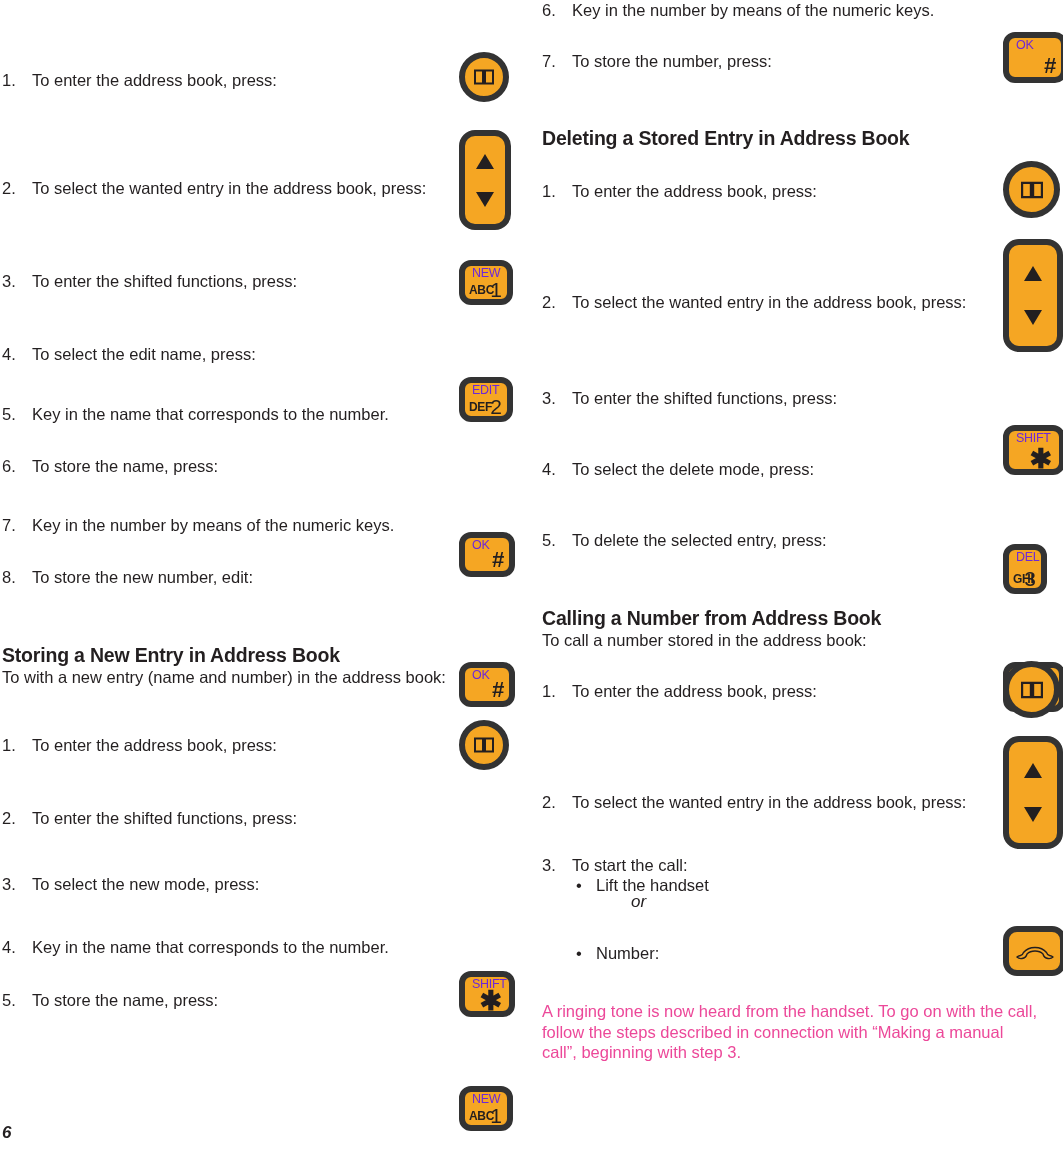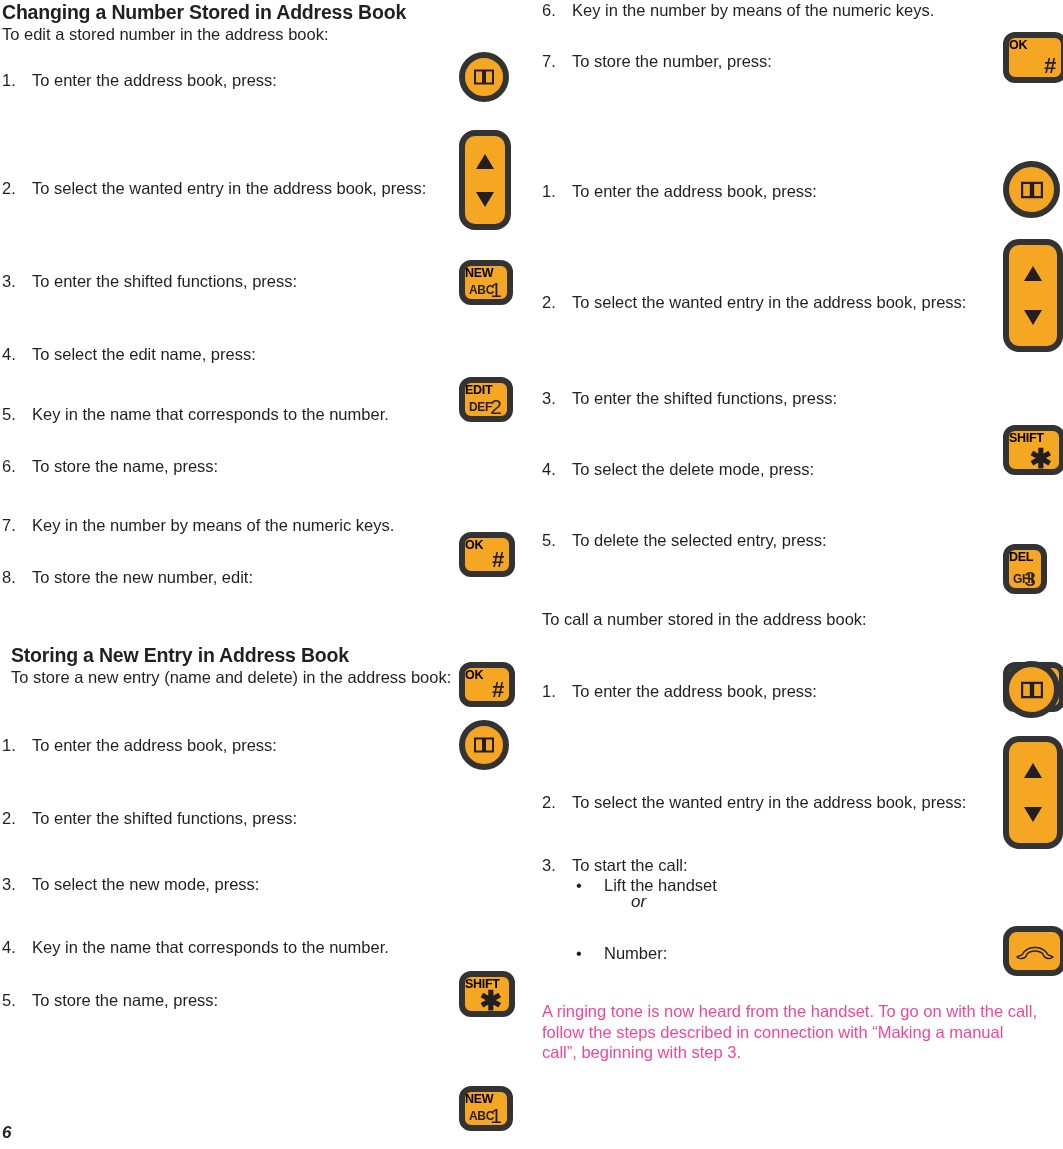--- a/index.html
+++ b/index.html
@@ -51,21 +51,21 @@
   .step .txt {
     display: block;
     margin-left: 30px;
   }
   .bullet {
     position: absolute;
     font-size: 16.5px;
     line-height: 20px;
   }
   .bullet .dot { position: absolute; left: 0; }
-  .bullet .btxt { display: block; margin-left: 28px; }
+  .bullet .btxt { display: block; margin-left: 20px; }
   .or-line {
     position: absolute;
     font-size: 17px;
     font-style: italic;
     line-height: 20px;
   }
   .para {
     position: absolute;
     font-size: 16.5px;
     line-height: 20.5px;
@@ -116,24 +116,24 @@
 
   
   .k-pad {
     background: #F5A623;
     border: 6px solid #333333;
     border-radius: 12px;
     position: relative;
   }
   .k-pad .lbl-top {
     position: absolute;
-    left: 0; top: 0px;
+    left: 7px; top: 0px;
     font-size: 12.5px;
-    font-weight: bold;
-    color: #000000;
+    font-weight: normal;
+    color: #6d28d9;
     letter-spacing: -0.3px;
     line-height: 14px;
   }
   .k-pad .lbl-abc {
     position: absolute;
     left: 4px; bottom: 2px;
     font-size: 12px;
     font-weight: bold;
     color: #231f20;
     letter-spacing: -0.3px;
@@ -174,24 +174,20 @@
   }
   .k-handset svg { display: block; }
 </style>
 </head>
 <body>
 
 <div class="page">
 
   <div class="col col-left">
 
-    <div class="block" style="left:2px; top:2px; width:470px;">
-      <h2 class="sec-title">Changing a Number Stored in Address Book</h2>
-      <p class="sec-intro">To edit a stored number in the address book:</p>
-    </div>
 
     <div class="step" style="left:2px; top:70px; width:440px;">
       <span class="num">1.</span>
       <span class="txt">To enter the address book, press:</span>
     </div>
     <div class="step" style="left:2px; top:178px; width:440px;">
       <span class="num">2.</span>
       <span class="txt">To select the wanted entry in the address book, press:</span>
     </div>
     <div class="step" style="left:2px; top:271px; width:440px;">
@@ -212,23 +208,23 @@
     </div>
     <div class="step" style="left:2px; top:515px; width:440px;">
       <span class="num">7.</span>
       <span class="txt">Key in the number by means of the numeric keys.</span>
     </div>
     <div class="step" style="left:2px; top:567px; width:440px;">
       <span class="num">8.</span>
       <span class="txt">To store the new number, edit:</span>
     </div>
 
-    <div class="block" style="left:11px; top:645px; width:500px;">
+    <div class="block" style="left:2px; top:645px; width:500px;">
       <h2 class="sec-title">Storing a New Entry in Address Book</h2>
-      <p class="sec-intro">To store a new entry (name and delete) in the address book:</p>
+      <p class="sec-intro">To with a new entry (name and number) in the address book:</p>
     </div>
 
     <div class="step" style="left:2px; top:735px; width:440px;">
       <span class="num">1.</span>
       <span class="txt">To enter the address book, press:</span>
     </div>
     <div class="step" style="left:2px; top:808px; width:440px;">
       <span class="num">2.</span>
       <span class="txt">To enter the shifted functions, press:</span>
     </div>
@@ -304,20 +300,23 @@
 
     <div class="step" style="left:2px; top:0px; width:440px;">
       <span class="num">6.</span>
       <span class="txt">Key in the number by means of the numeric keys.</span>
     </div>
     <div class="step" style="left:2px; top:51px; width:440px;">
       <span class="num">7.</span>
       <span class="txt">To store the number, press:</span>
     </div>
 
+    <div class="block" style="left:2px; top:128px; width:500px;">
+      <h2 class="sec-title">Deleting a Stored Entry in Address Book</h2>
+    </div>
 
     <div class="step" style="left:2px; top:181px; width:450px;">
       <span class="num">1.</span>
       <span class="txt">To enter the address book, press:</span>
     </div>
     <div class="step" style="left:2px; top:292px; width:450px;">
       <span class="num">2.</span>
       <span class="txt">To select the wanted entry in the address book, press:</span>
     </div>
     <div class="step" style="left:2px; top:388px; width:450px;">
@@ -327,20 +326,21 @@
     <div class="step" style="left:2px; top:459px; width:450px;">
       <span class="num">4.</span>
       <span class="txt">To select the delete mode, press:</span>
     </div>
     <div class="step" style="left:2px; top:530px; width:450px;">
       <span class="num">5.</span>
       <span class="txt">To delete the selected entry, press:</span>
     </div>
 
     <div class="block" style="left:2px; top:608px; width:500px;">
+      <h2 class="sec-title">Calling a Number from Address Book</h2>
       <p class="sec-intro">To call a number stored in the address book:</p>
     </div>
 
     <div class="step" style="left:2px; top:681px; width:450px;">
       <span class="num">1.</span>
       <span class="txt">To enter the address book, press:</span>
     </div>
     <div class="step" style="left:2px; top:792px; width:450px;">
       <span class="num">2.</span>
       <span class="txt">To select the wanted entry in the address book, press:</span>

